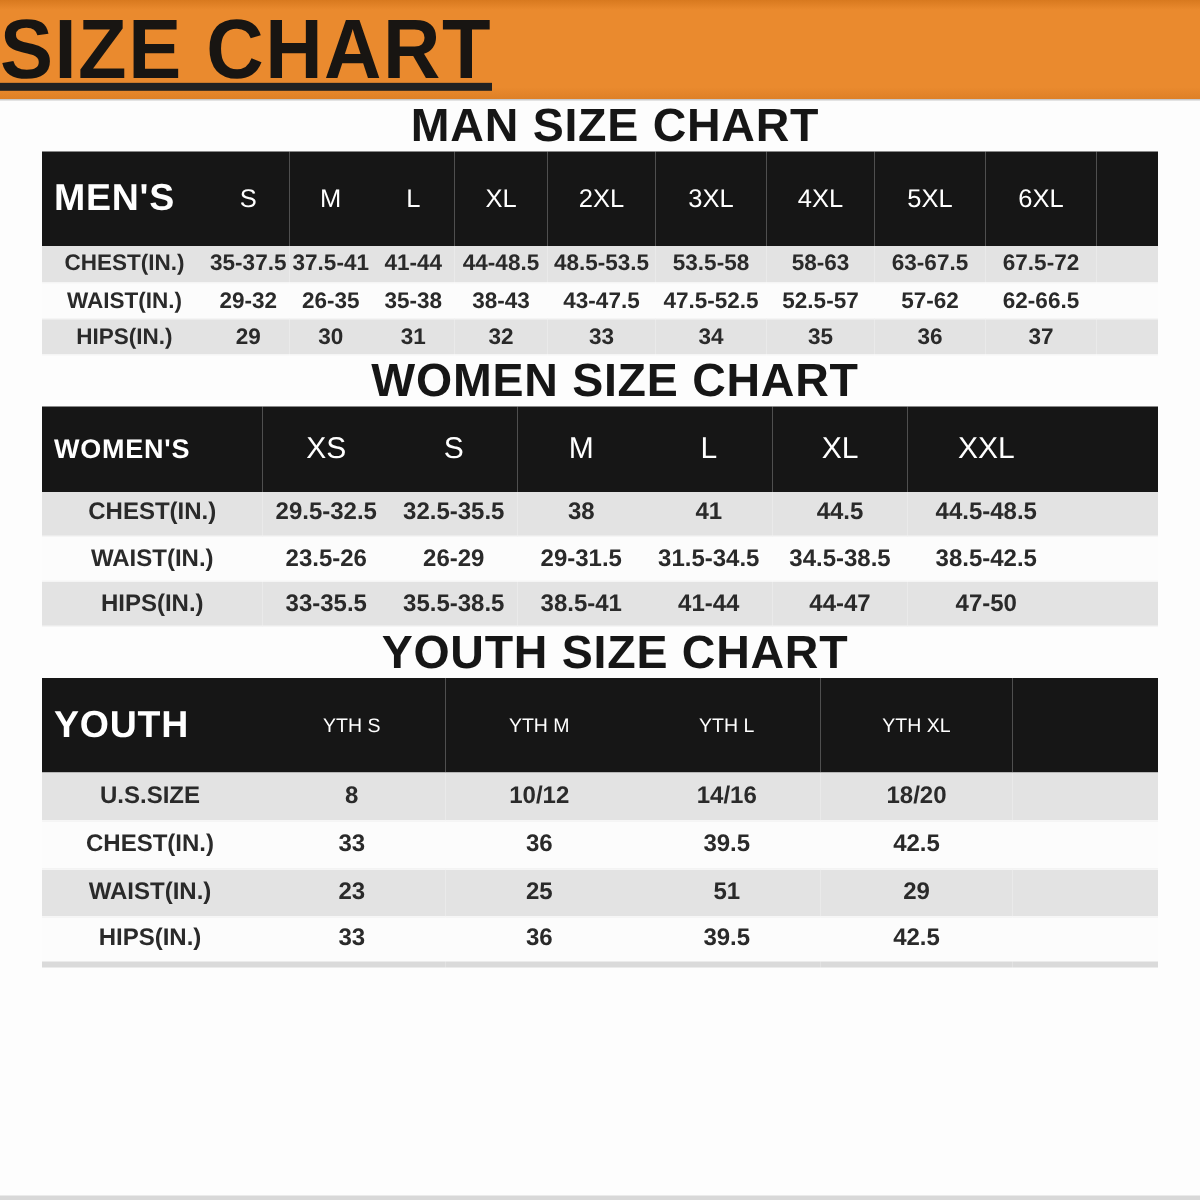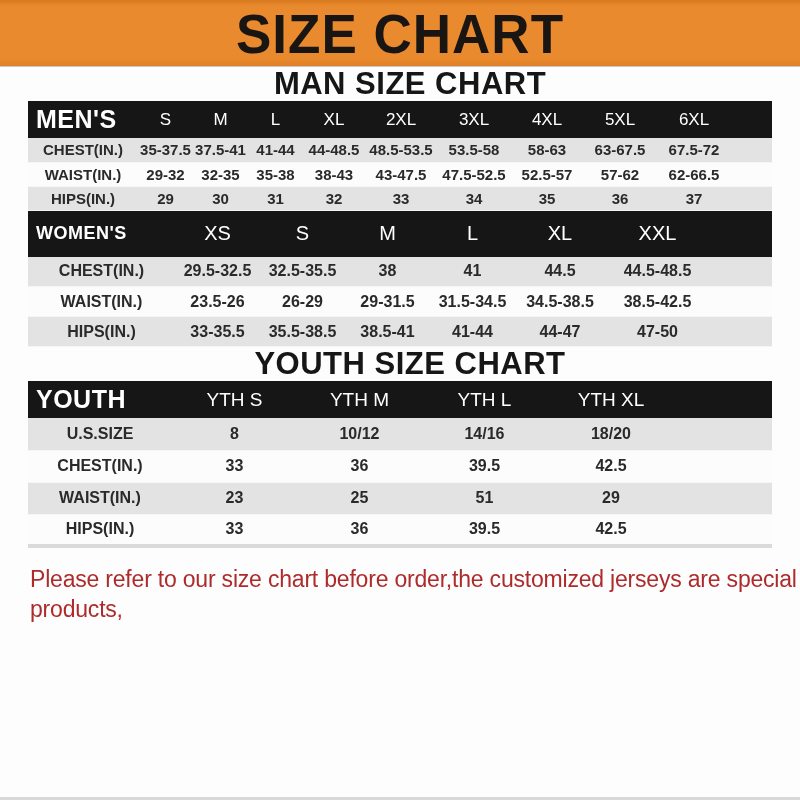--- a/index.html
+++ b/index.html
@@ -8,22 +8,23 @@
     background:#FDFDFD;
     font-family:"Liberation Sans","DejaVu Sans",sans-serif;
     color:#222;
     overflow:hidden;
     box-sizing:border-box;
     border-bottom:3px solid #D8D8D8;
   }
   .banner{
     height:66px;
     background:linear-gradient(#D8791F 0%, #EA8A2E 10%, #EA8A2E 88%, #DE8026 100%);
-    display:flex;align-items:center;justify-content:center;
+    display:flex;align-items:center;justify-content:flex-start;
     border-bottom:1px solid #C9C9C9;
+    text-decoration:underline;
   }
   .banner h1{
     margin:0;
     font-size:53px;
     font-weight:800;
     letter-spacing:1px;
     color:#181512;
     transform:scaleY(1.06);
     line-height:1;
   }
@@ -45,21 +46,21 @@
     width:744px;
     margin:0 auto;
     border-collapse:collapse;
     table-layout:fixed;
   }
   thead tr{background:#161616;}
   thead th{
     color:#FFFFFF;
     font-weight:500;
     text-align:center;
-    padding:4px;
+    padding:17px;
     white-space:nowrap;
   }
   thead th.corner{
     text-align:left;
     padding-left:8px;
     font-weight:800;
     letter-spacing:0.5px;
   }
   tbody tr:nth-child(odd){background:#E3E3E3;}
   tbody tr:nth-child(even){background:#FCFCFC;}
@@ -78,21 +79,21 @@
   .tbl-men tbody td{font-size:15px;}
 
   .tbl-women thead tr{height:46px;}
   .tbl-women thead th{font-size:20px;}
   .tbl-women thead th.corner{font-size:18px;}
   .tbl-women tbody tr{height:30px;}
   .tbl-women tbody td{font-size:16px;}
 
   .tbl-youth{border-bottom:4px solid #DADADA;}
   .tbl-youth thead tr{height:30px;}
-  .tbl-youth thead th{font-size:19px;}
+  .tbl-youth thead th{font-size:13px;}
   .tbl-youth thead th.corner{font-size:25px;}
   .tbl-youth tbody tr{height:32px;border-radius:16px;}
   .tbl-youth tbody td{font-size:16px;}
 
   .disclaimer{
     margin-top:16px;
     padding-left:30px;
     color:#AE2B2B;
     font-size:23px;
     line-height:30px;
@@ -148,21 +149,21 @@
           <td>48.5-53.5</td>
           <td>53.5-58</td>
           <td>58-63</td>
           <td>63-67.5</td>
           <td>67.5-72</td>
           <td></td>
         </tr>
         <tr>
           <td>WAIST(IN.)</td>
           <td>29-32</td>
-          <td>32-35</td>
+          <td>26-35</td>
           <td>35-38</td>
           <td>38-43</td>
           <td>43-47.5</td>
           <td>47.5-52.5</td>
           <td>52.5-57</td>
           <td>57-62</td>
           <td>62-66.5</td>
           <td></td>
         </tr>
         <tr>
@@ -176,20 +177,21 @@
           <td>35</td>
           <td>36</td>
           <td>37</td>
           <td></td>
         </tr>
       </tbody>
   </table>
 </section>
 
 <section>
+  <h2 class="section-title st-women">WOMEN SIZE CHART</h2>
   <table class="tbl-women">
     <colgroup>
       <col style="width:147px">
         <col style="width:85px">
         <col style="width:85px">
         <col style="width:85px">
       <col style="width:85px">
         <col style="width:90px">
         <col style="width:105px">
         <col style="width:62px">
@@ -293,14 +295,13 @@
           <td>36</td>
           <td>39.5</td>
           <td>42.5</td>
           <td></td>
         </tr>
       </tbody>
   </table>
 </section>
 
 <footer class="disclaimer">
-  <div>Please refer to our size chart before order,the customized jerseys are special products,</div>
 </footer>
 
 </body></html>

